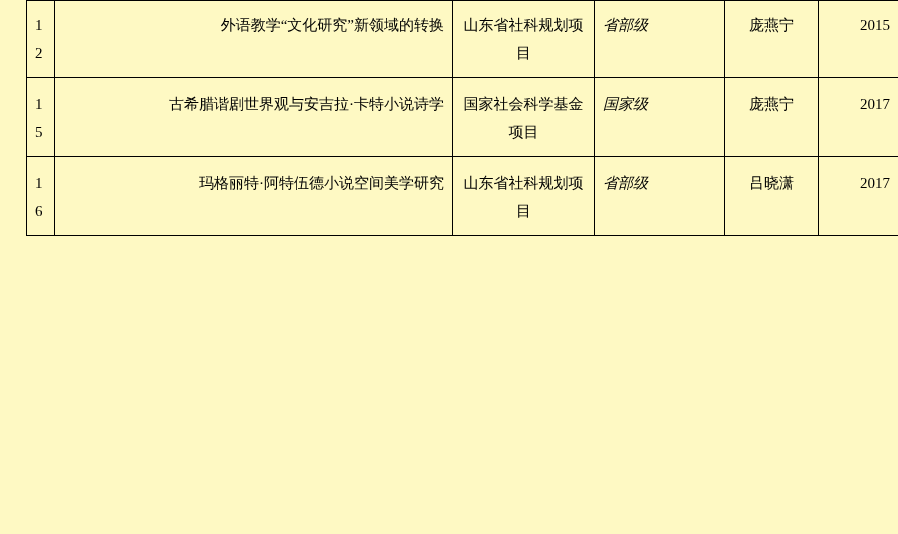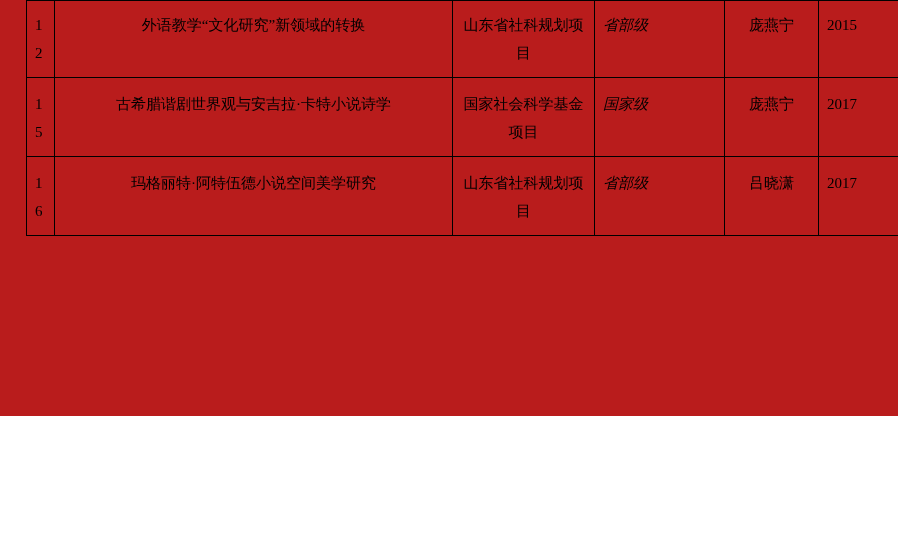--- a/index.html
+++ b/index.html
@@ -10,22 +10,22 @@
   body {
     width: 898px;
     height: 534px;
     font-family: "Liberation Serif", "DejaVu Serif", serif;
     color: #000000;
     overflow: hidden;
   }
   .page {
     position: relative;
     width: 898px;
-    height: 416px;
-    background: #b91c1c;
+    height: 534px;
+    background: #fef9c3;
   }
   table.doc-table {
     border-collapse: collapse;
     table-layout: fixed;
     width: 872px;
     margin-left: 26px;
     margin-top: 0px;
   }
   table.doc-table td {
     border: 1px solid #000000;
@@ -42,25 +42,25 @@
   col.c-source { width: 142px; }
   col.c-level  { width: 130px; }
   col.c-person { width: 94px; }
   col.c-year   { width: 80px; }
 
   td.num {
     text-align: left;
     padding-left: 6px;
     padding-right: 4px;
   }
-  td.title { text-align: center; margin-top: 24px; }
+  td.title { text-align: right; margin-top: 24px; }
   td.source { text-align: center; }
   td.level { text-align: left; font-style: italic; }
   td.person { text-align: center; }
-  td.year { text-align: left; }
+  td.year { text-align: right; }
 
   
   tr.row-0 td { padding-top: 10px; }
 </style>
 </head>
 <body>
 
 <div class="page">
   <table class="doc-table">
     <colgroup>

